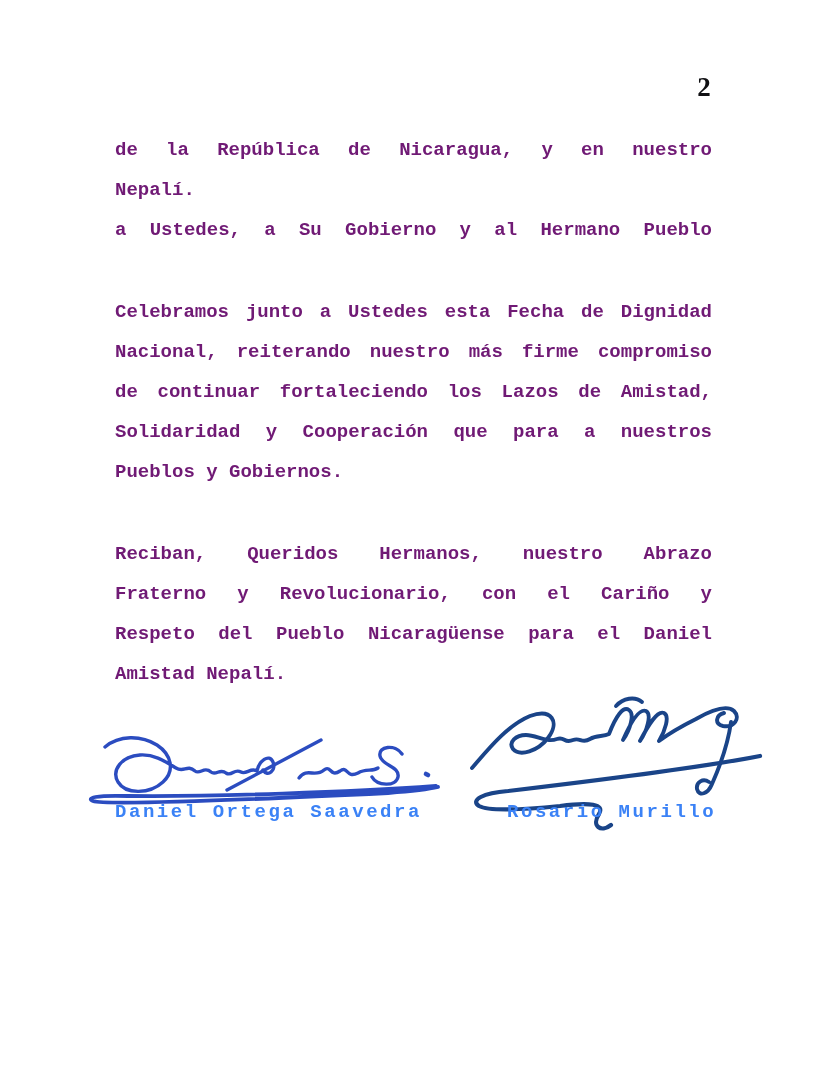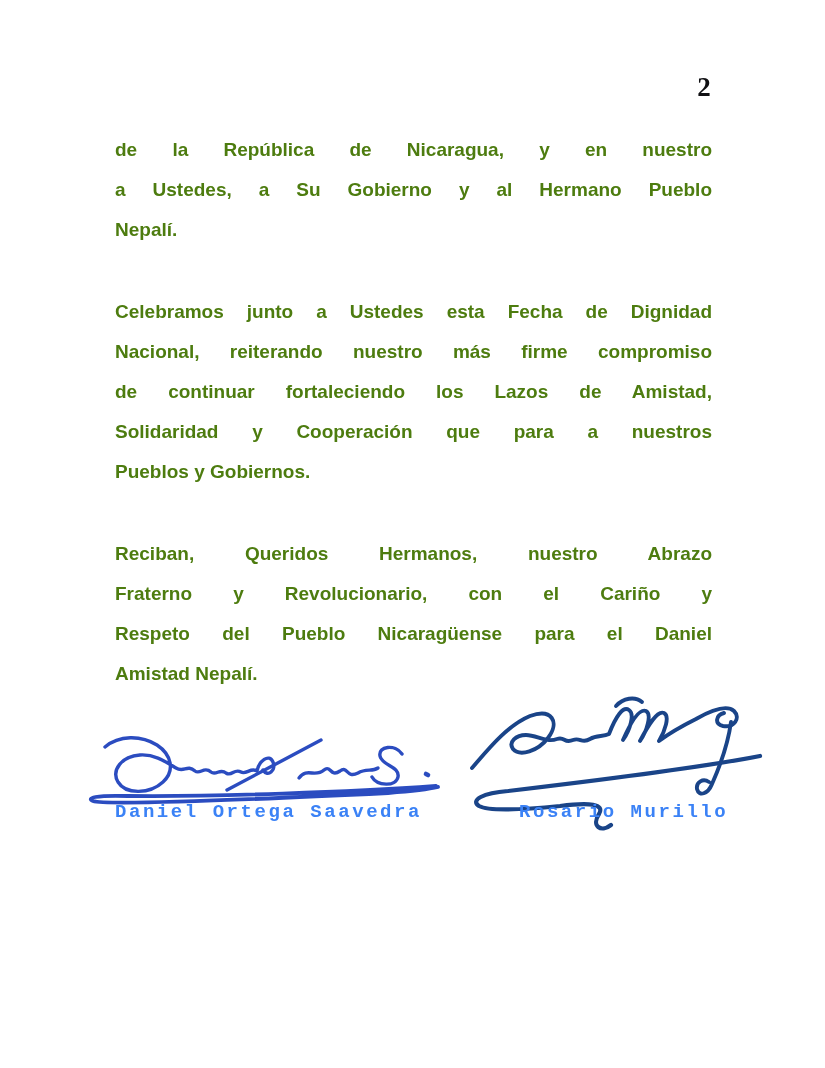--- a/index.html
+++ b/index.html
@@ -20,25 +20,25 @@
     font-family: "Liberation Serif", serif;
     font-weight: bold;
     font-size: 27px;
     color: #101013;
   }
   .content {
     position: absolute;
     left: 115px;
     top: 130px;
     width: 597px;
-    font-family: Liberation Sans, sans-serif;
+    font-family: Liberation Mono, monospace;
     font-weight: bold;
     font-size: 19px;
     line-height: 40px;
-    color: #4d7c0f;
+    color: #701a75;
   }
   .para { margin: 0 0 42px 0; }
   .para:last-child { margin-bottom: 0; }
   .line { display: block; }
   .just { text-align: justify; text-align-last: justify; }
   .last { text-align: left; }
   .sig-svg { position: absolute; }
   .sig-svg path {
     fill: none;
     stroke-linecap: round;
@@ -50,35 +50,35 @@
     position: absolute;
     top: 801px;
     font-family: "Liberation Mono", monospace;
     font-weight: bold;
     font-size: 19px;
     letter-spacing: 2.55px;
     color: #3b82f6;
     white-space: nowrap;
   }
   #name-ortega { left: 115px; }
-  #name-murillo { left: 519px; }
+  #name-murillo { left: 507px; }
 </style>
 </head>
 <body>
 
 <div class="page">
 
   <div class="page-number">2</div>
 
   <div class="content">
 
     <p class="para">
       <span class="line just">de la República de Nicaragua, y en nuestro</span>
+      <span class="line last">Nepalí.</span>
       <span class="line just">a Ustedes, a Su Gobierno y al Hermano Pueblo</span>
-      <span class="line last">Nepalí.</span>
     </p>
 
     <p class="para">
       <span class="line just">Celebramos junto a Ustedes esta Fecha de Dignidad</span>
       <span class="line just">Nacional, reiterando nuestro más firme compromiso</span>
       <span class="line just">de continuar fortaleciendo los Lazos de Amistad,</span>
       <span class="line just">Solidaridad y Cooperación que para a nuestros</span>
       <span class="line last">Pueblos y Gobiernos.</span>
     </p>
 

